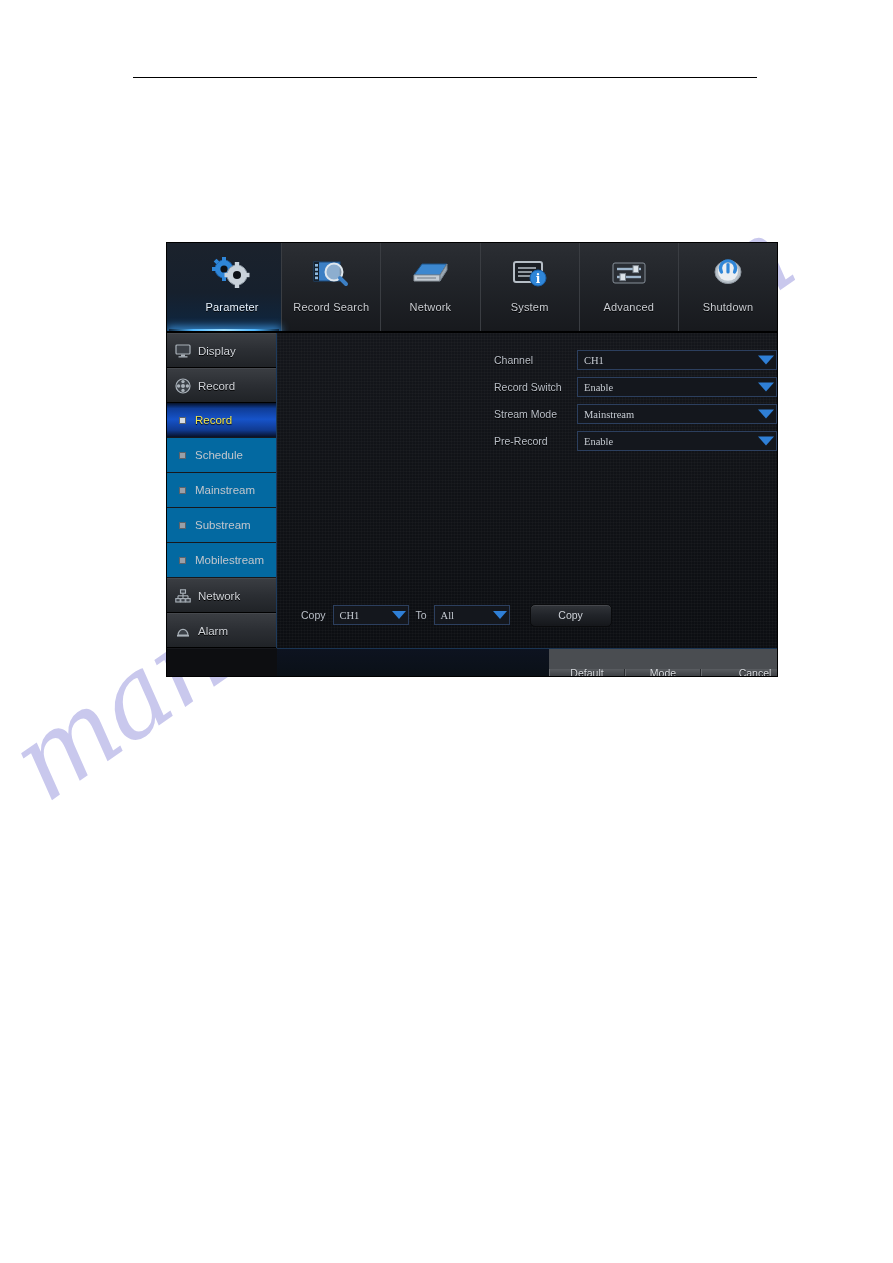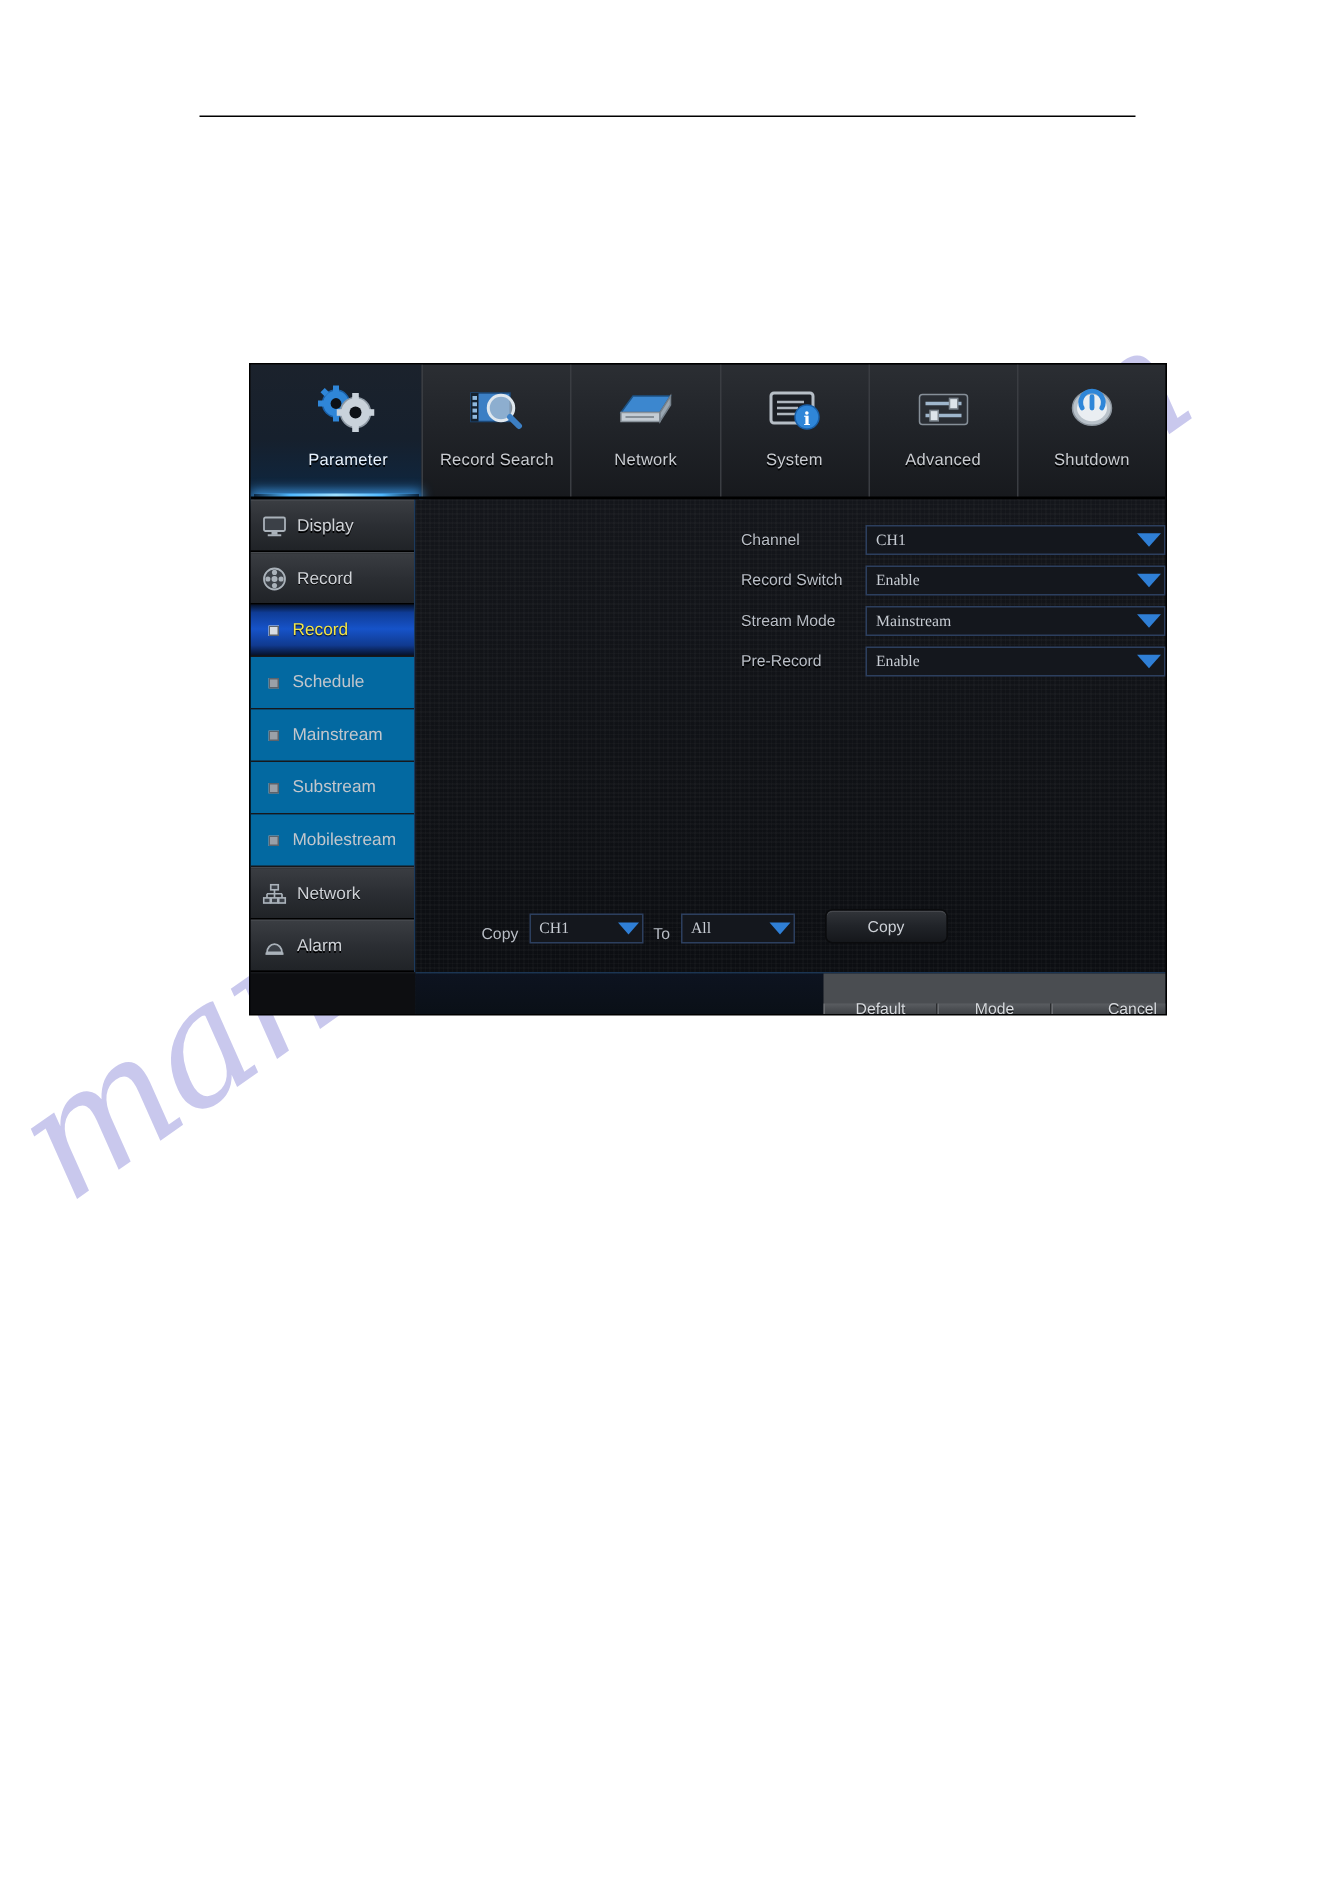--- a/index.html
+++ b/index.html
@@ -154,21 +154,21 @@
   .combo .carrow{
     position:absolute;right:2px;top:50%;transform:translateY(-50%);
     width:0;height:0;
     border-left:8px solid transparent;border-right:8px solid transparent;
     border-top:9px solid #2f7fd6;
   }
 
   
   .copy-row{
     position:absolute;left:0;right:0;bottom:47px;height:28px;
-    display:flex;align-items:flex-end;padding-left:44px;gap:7px;
+    display:flex;align-items:center;padding-left:24px;gap:7px;
   }
   .copy-lbl{font-size:10.5px;color:#b9bec6;}
   .combo.small{width:76px;}
   .combo.small .carrow{border-left-width:7px;border-right-width:7px;border-top-width:8px;}
   .btn-copy{
     margin-left:13px;width:80px;height:21px;
     background:linear-gradient(180deg,#32353a 0%,#212429 48%,#15171b 100%);
     border:1px solid #0a0b0d;border-radius:5px;
     display:flex;align-items:center;justify-content:center;
     font-size:10.5px;color:#cdd1d7;

